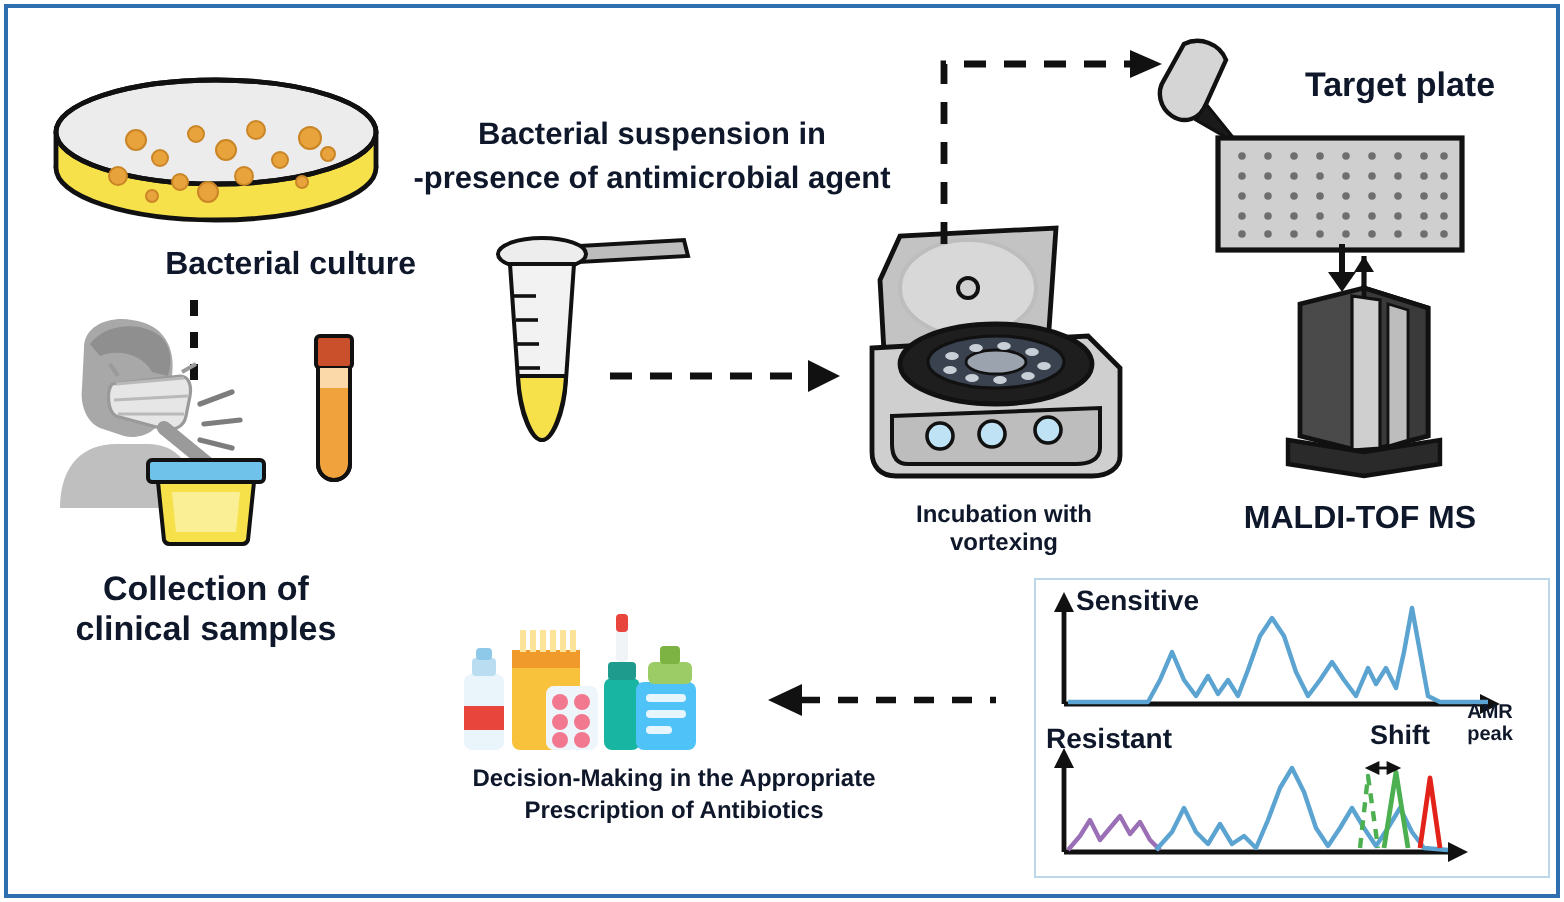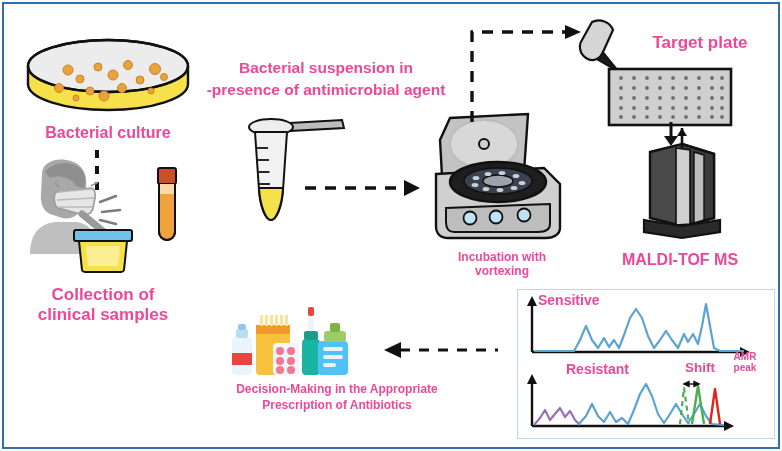--- a/index.html
+++ b/index.html
@@ -1,19 +1,19 @@
 <!DOCTYPE html>
 <html><head>
 <meta charset="utf-8">
 <style>
   html,body{margin:0;padding:0;background:#fff;}
   body{width:782px;height:451px;font-family:"Liberation Sans",sans-serif;}
   #canvas{position:relative;width:782px;height:451px;background:#ffffff;box-sizing:border-box;overflow:hidden;}
   #frame{position:absolute;left:2px;top:2px;width:778px;height:447px;border:2px solid #2f6fb0;box-sizing:border-box;pointer-events:none;}
-  .lbl{position:absolute;font-weight:bold;color:#ec4899;line-height:1.15;text-align:center;white-space:pre-line;}
+  .lbl{position:absolute;font-weight:bold;color:#0f172a;line-height:1.15;text-align:center;white-space:pre-line;}
   .abs{position:absolute;}
   svg{display:block;overflow:visible;}
 </style>
 </head>
 <body>
 
 <div id="canvas">
 
   <div class="abs" style="left:18px;top:36px;">
     <svg width="180" height="86" viewBox="0 0 180 86">
@@ -33,21 +33,21 @@
           <circle cx="146" cy="41" r="3.5"></circle>
         <circle cx="41" cy="52" r="4.5"></circle>
           <circle cx="72" cy="55" r="4"></circle>
         <circle cx="104" cy="52" r="4.5"></circle>
           <circle cx="133" cy="55" r="3"></circle>
         <circle cx="86" cy="60" r="5"></circle>
           <circle cx="58" cy="62" r="3"></circle>
       </g>
     </svg>
   </div>
-  <div class="lbl" style="left:8px;top:124px;width:200px;font-size:16px;">Bacterial culture</div>
+  <div class="lbl" style="left:8px;top:124px;width:200px;font-size:16px;text-align:right;">Bacterial culture</div>
 
   <div class="abs" style="left:92px;top:150px;">
     <svg width="10" height="46">
         <line x1="5" y1="0" x2="5" y2="46" stroke="#111" stroke-width="4" stroke-dasharray="8,8"></line>
       </svg>
   </div>
 
   <div class="abs" style="left:12px;top:158px;">
     <svg width="115" height="98" viewBox="0 0 115 98">
       <path d="M18 96 C18 74 30 64 46 64 L62 64 C76 64 86 74 86 96 Z" fill="#BFBFBF"></path>
@@ -260,21 +260,21 @@
       <g stroke="#111" stroke-width="1.4" fill="#111">
         <line x1="167" y1="94" x2="180" y2="94"></line>
         <path d="M166 94 L171 91.6 L171 96.4 Z"></path>
         <path d="M181 94 L176 91.6 L176 96.4 Z"></path>
       </g>
 
       <path d="M192 134 L197 99 L202 134" fill="none" stroke="#E32319" stroke-width="2.4" stroke-linejoin="round"></path>
     </svg>
   </div>
   <div class="lbl" style="left:538px;top:292px;width:100px;font-size:14px;text-align:left;">Sensitive</div>
-  <div class="lbl" style="left:523px;top:361px;width:110px;font-size:14px;text-align:left;margin-left:43px;">Resistant</div>
+  <div class="lbl" style="left:523px;top:361px;width:110px;font-size:14px;text-align:left;">Resistant</div>
   <div class="lbl" style="left:676px;top:360px;width:48px;font-size:13.5px;">Shift</div>
   <div class="lbl" style="left:722px;top:352px;width:46px;font-size:10px;line-height:1.05;">AMR
 peak</div>
 
   <div class="abs" style="left:378px;top:340px;">
     <svg width="122" height="20" viewBox="0 0 122 20">
       <line x1="22" y1="10" x2="120" y2="10" stroke="#111" stroke-width="3.2" stroke-dasharray="10,9"></line>
       <path d="M23 2 L6 10 L23 18 Z" fill="#111"></path>
     </svg>
   </div>

